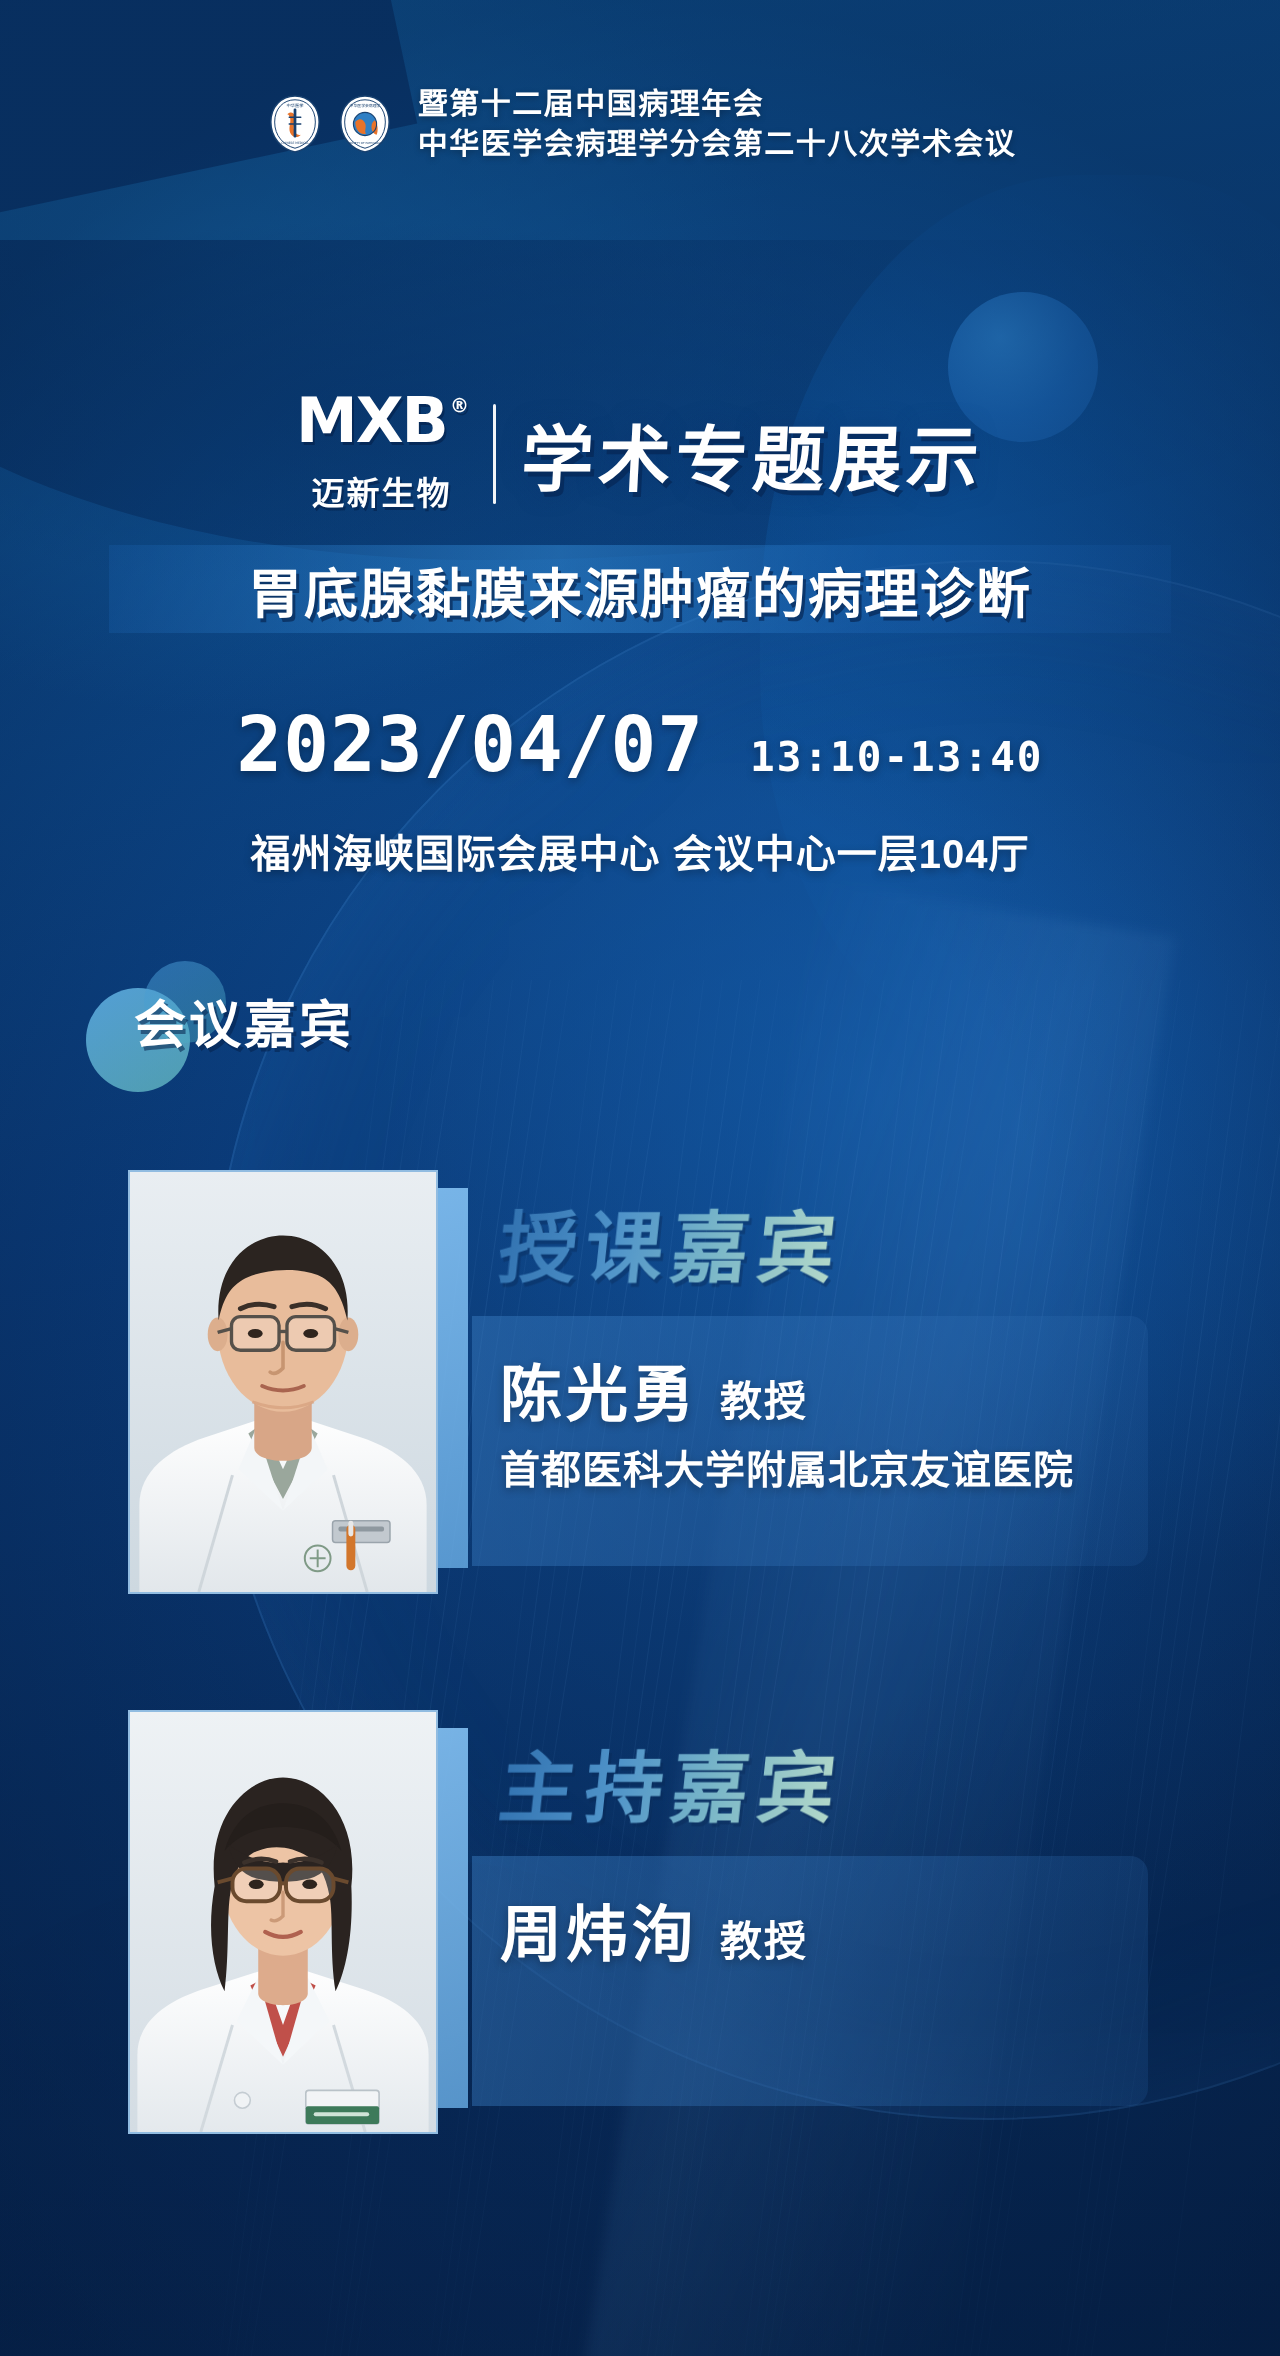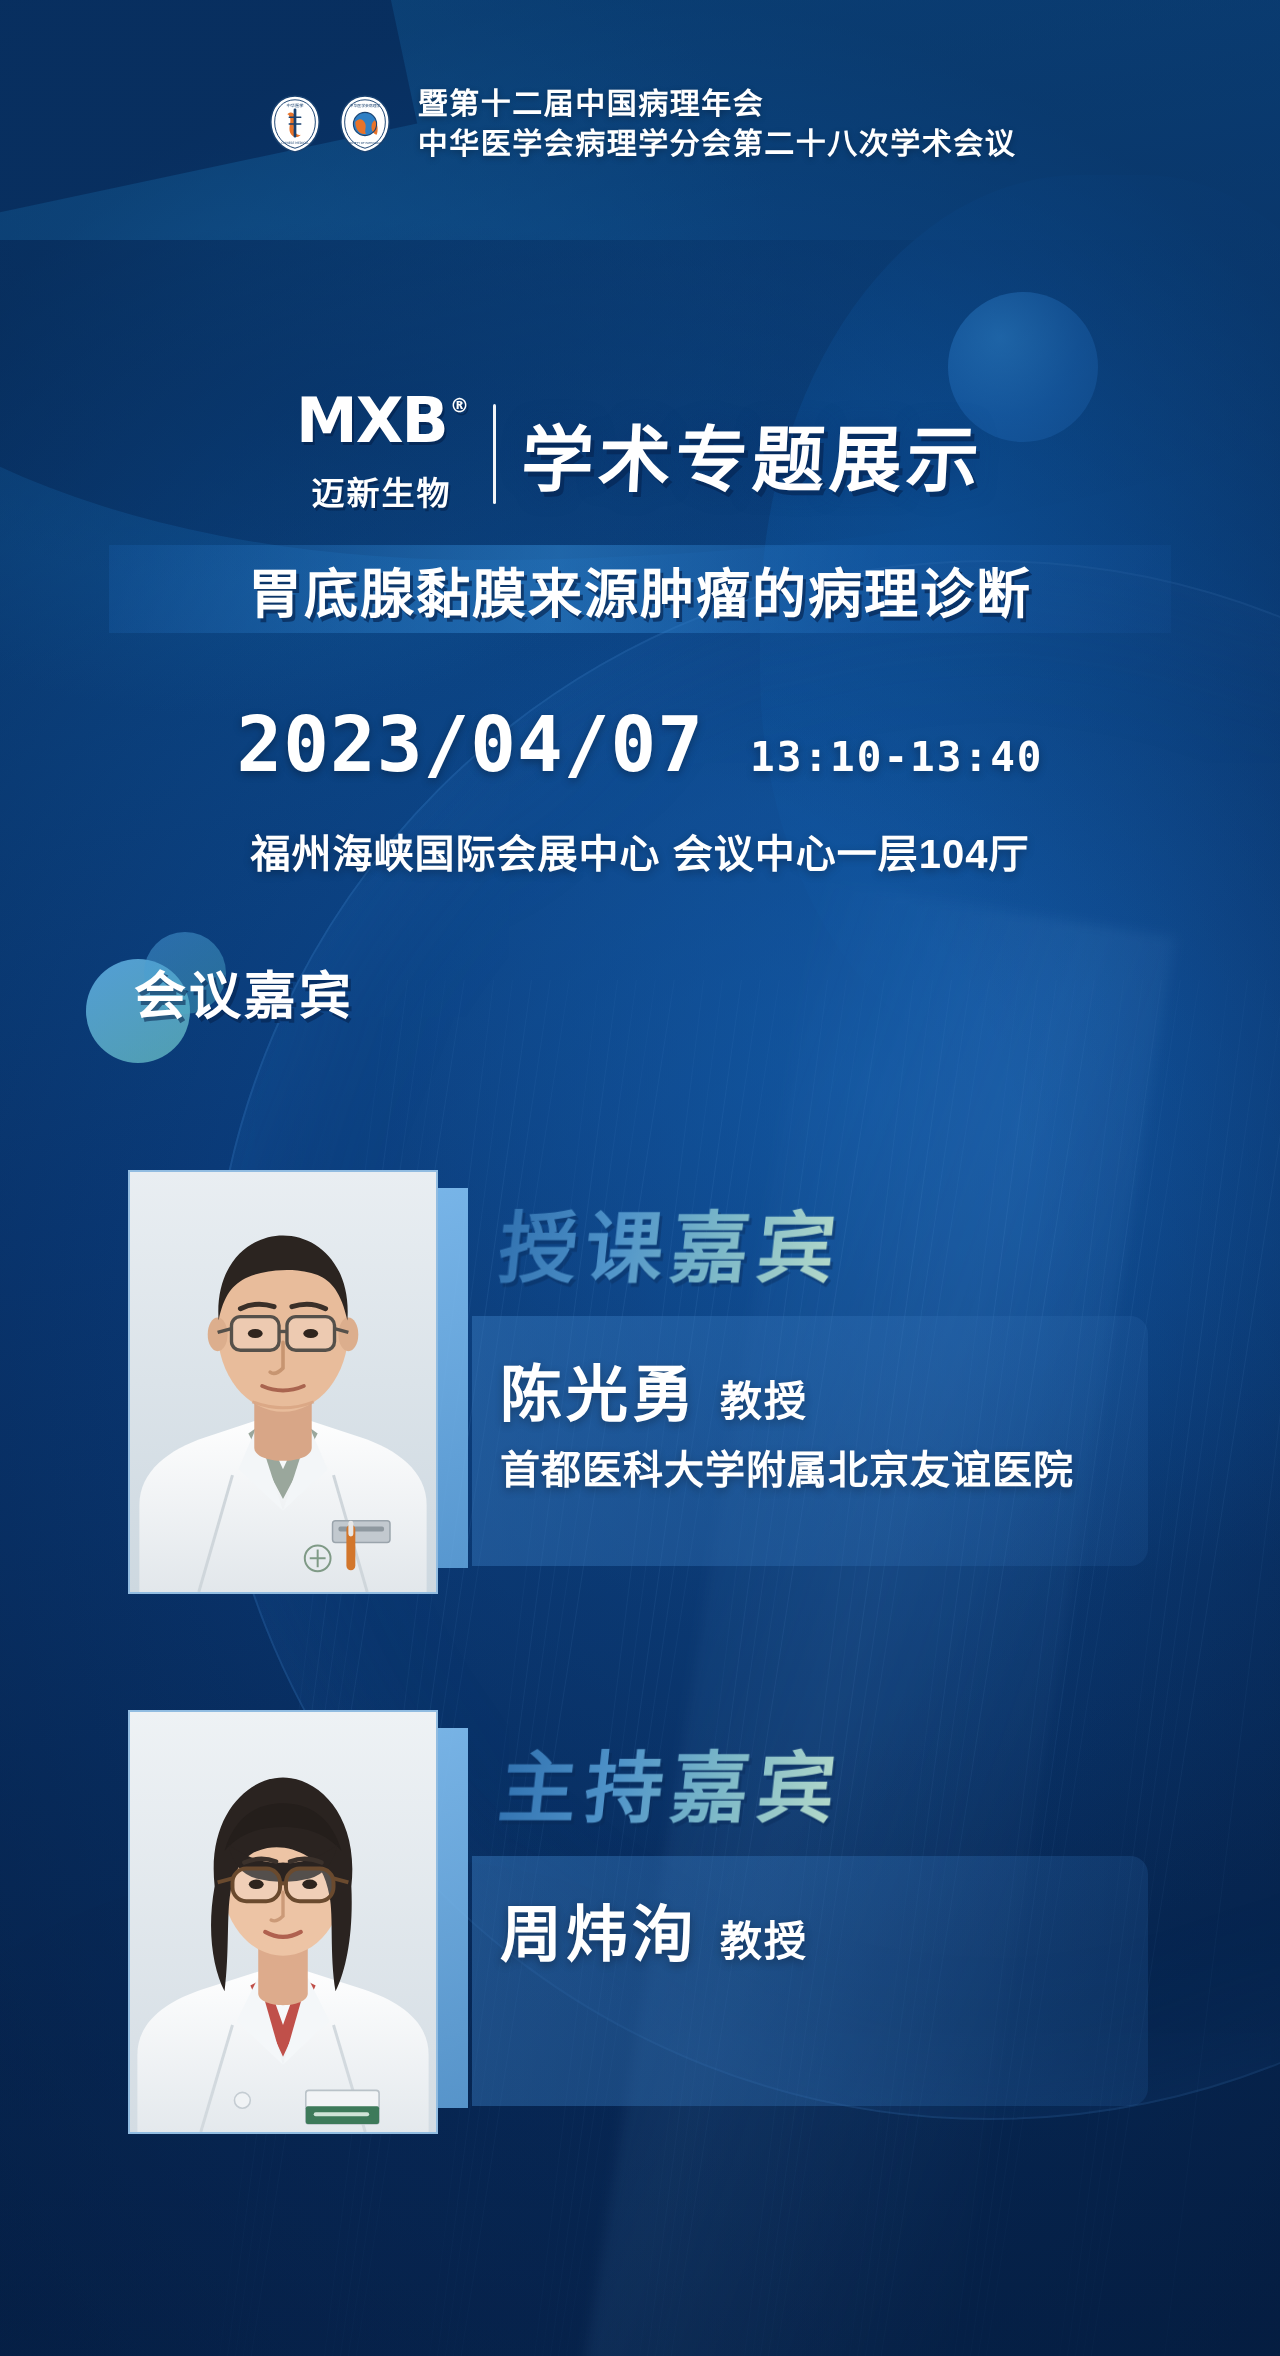--- a/index.html
+++ b/index.html
@@ -160,21 +160,21 @@
     text-shadow:0 3px 8px rgba(0,0,0,.30);
   }
   .venue{
     position:absolute;top:822px;left:0;width:100%;text-align:center;z-index:6;
     color:#ffffff;font-size:40px;font-weight:700;letter-spacing:1px;
     text-shadow:0 3px 8px rgba(0,0,0,.30);
   }
 
   
   .guests-head{
-    position:absolute;top:954px;left:96px;z-index:6;
+    position:absolute;top:983px;left:96px;z-index:6;
     display:flex;align-items:center;
   }
   .gh-circle1{
     position:absolute;left:-10px;top:5px;width:104px;height:104px;border-radius:50%;
     background:linear-gradient(150deg, rgba(96,176,230,.85) 0%, rgba(110,200,200,.70) 100%);
   }
   .gh-circle2{
     position:absolute;left:48px;top:-22px;width:82px;height:82px;border-radius:50%;
     background:linear-gradient(150deg, rgba(70,150,215,.55) 0%, rgba(80,180,190,.42) 100%);
   }

